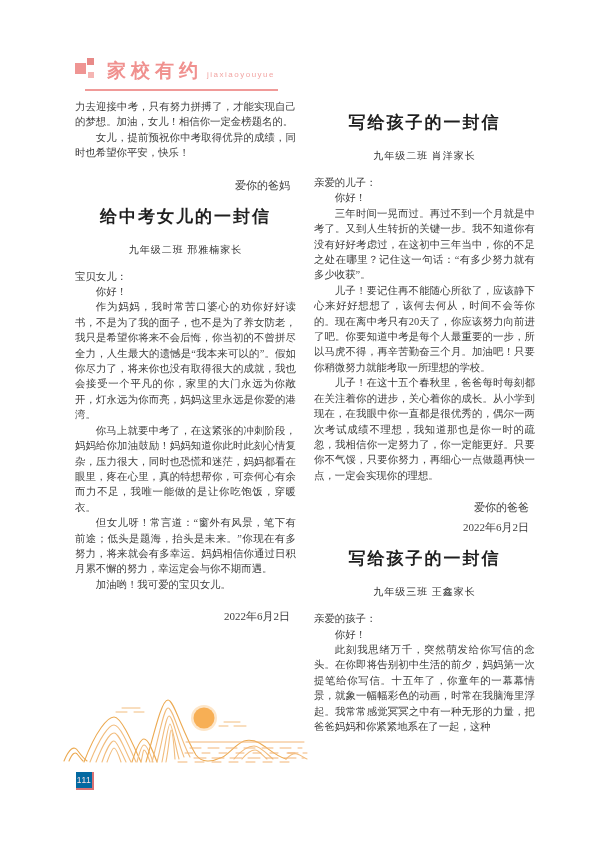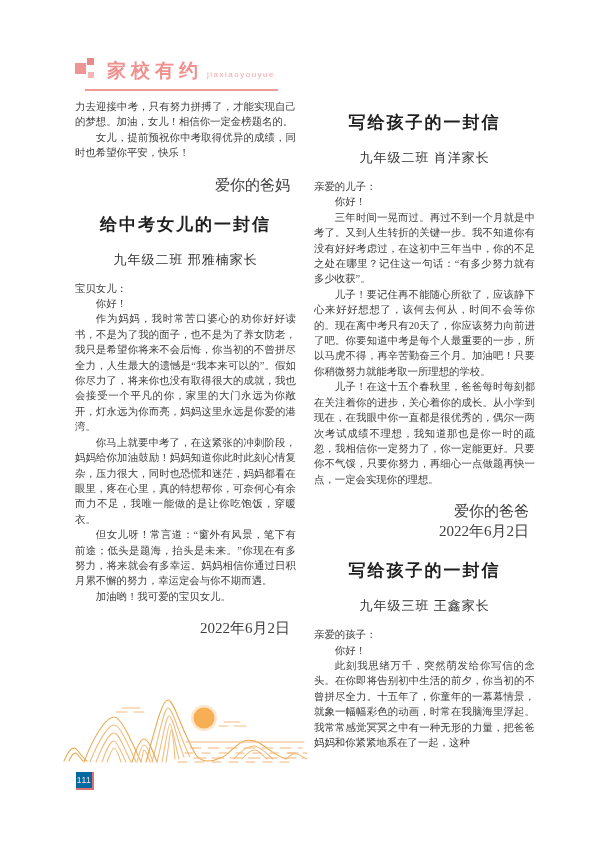--- a/index.html
+++ b/index.html
@@ -19,26 +19,26 @@
   .pinyin{font-family:"Liberation Sans",sans-serif;font-size:8px;color:#f2a6a4;
           letter-spacing:1.5px;margin-left:4px;}
   .header-rule{position:absolute;left:10px;top:37px;width:193px;height:2px;background:#f09a98;}
 
   
   .columns{position:absolute;left:75px;top:99px;width:460px;display:flex;gap:18px;}
   .col{width:223px;}
   p{margin:0;}
   .body{font-size:10.4px;line-height:15.4px;text-align:justify;color:#3d3d3d;}
   .indent{text-indent:2em;}
-  .signoff{margin-top:14px;text-align:right;font-size:15px;line-height:20px;
+  .signoff{margin-top:14px;text-align:right;font-size:11px;line-height:20px;
            padding-right:6px;color:#3d3d3d;}
   .title{font-size:17px;font-weight:bold;text-align:center;letter-spacing:2px;
-         color:#1e1e1e;margin-top:18px;}
+         color:#1e1e1e;margin-top:10px;}
   .title-first{margin-top:12px;}
-  .byline{margin-top:15px;text-align:center;font-size:13px;letter-spacing:1px;color:#333;}
+  .byline{margin-top:15px;text-align:center;font-size:10px;letter-spacing:1px;color:#333;}
   .salutation{margin-top:12px;}
 
   
   .mountain{position:absolute;left:58px;top:696px;}
   .page-badge{position:absolute;left:76px;top:772px;width:16px;height:16px;
               background:#0369a1;border-right:2px solid #d97173;border-bottom:2px solid #d97173;
               color:#ffe4e4;font-family:"Liberation Sans",sans-serif;font-size:8.5px;
               line-height:16px;text-align:center;letter-spacing:.5px;}
 </style>
 </head>
@@ -93,21 +93,21 @@
       <div class="signoff">
         <p>爱你的爸爸</p>
         <p>2022年6月2日</p>
       </div>
 
       <h2 class="title">写给孩子的一封信</h2>
       <p class="byline">九年级三班 王鑫家长</p>
 
       <p class="body salutation">亲爱的孩子：</p>
       <p class="body indent">你好！</p>
-      <p class="body indent">此刻我思绪万千，突然萌发给你写信的念头。在你即将告别初中生活的前夕，你当初的不曾拼尽全力。十五年了，你童年的一幕幕情景，就象一幅幅彩色的动画，时常在我脑海里浮起。我常常感觉冥冥之中有一种无形的力量，把爸爸妈妈和你紧紧地系在了一起，这种</p>
+      <p class="body indent">此刻我思绪万千，突然萌发给你写信的念头。在你即将告别初中生活的前夕，妈妈第一次提笔给你写信。十五年了，你童年的一幕幕情景，就象一幅幅彩色的动画，时常在我脑海里浮起。我常常感觉冥冥之中有一种无形的力量，把爸爸妈妈和你紧紧地系在了一起，这种</p>
     </section>
   </div>
 
   <svg class="mountain" width="252" height="100" viewBox="0 0 252 100" fill="none">
     <g stroke="#ecaa52" stroke-width="1.1" fill="none" stroke-linecap="round">
 
       <path d="M6,65 Q14,46 20,55 Q25,62 29,65"></path>
       <path d="M11,65 Q16,53 20,59 Q23,63 25,65"></path>
 
       <path d="M26,66 C38,34 50,21 56,21 C63,21 73,44 83,66"></path>

